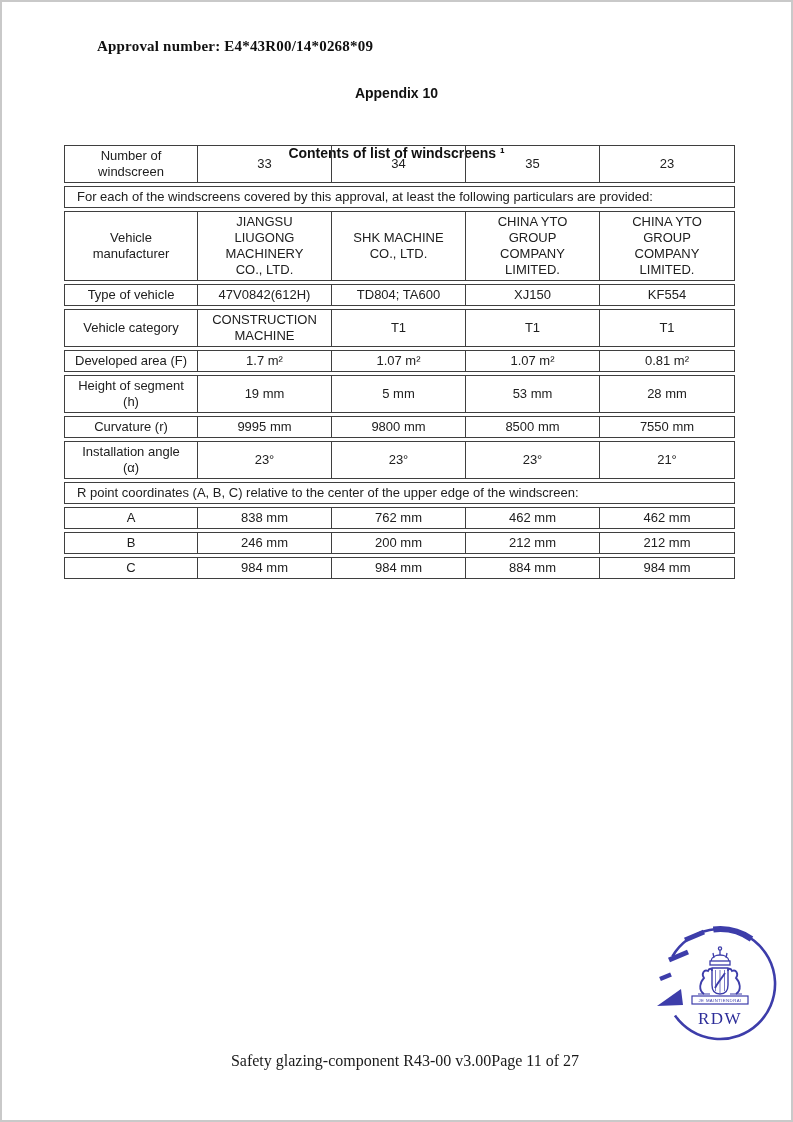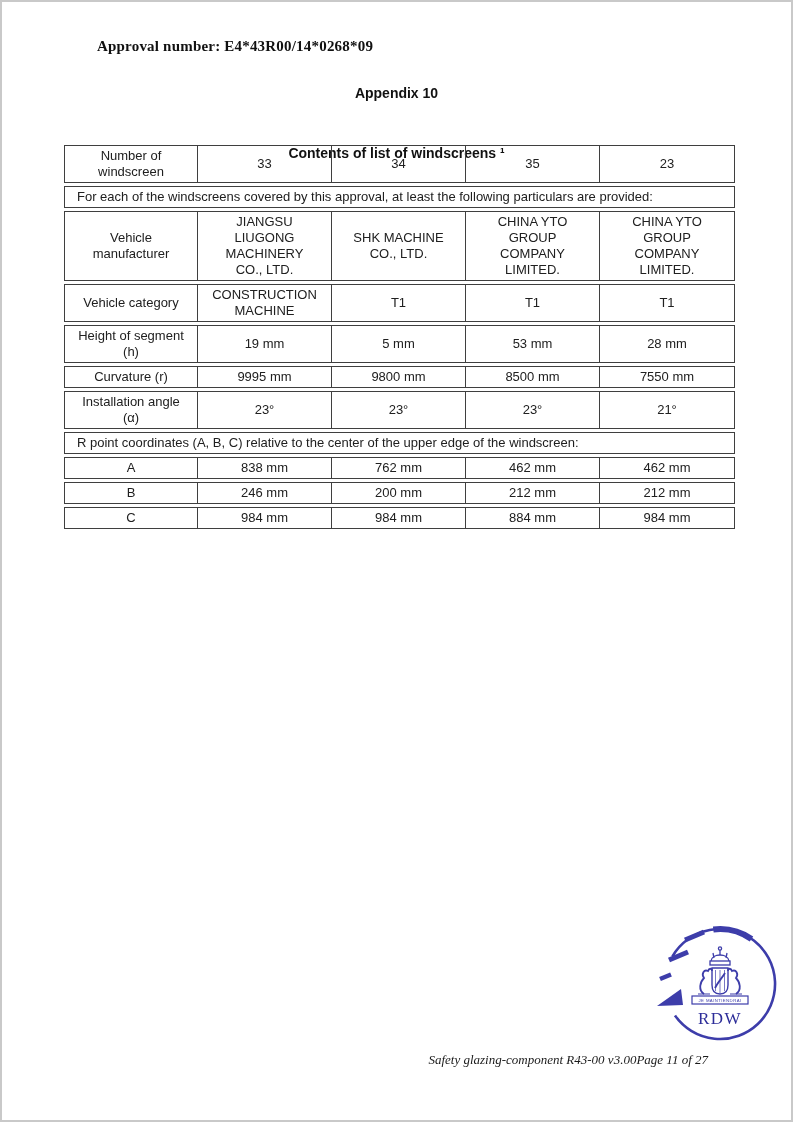--- a/index.html
+++ b/index.html
@@ -35,23 +35,23 @@
     border:1px solid #3f3f3f;border-left:none;
     text-align:center;vertical-align:middle;
     padding:2px 13px;
     overflow:hidden;
   }
   table.ws td:first-child{border-left:1px solid #3f3f3f;}
   table.ws td.lbl{padding:2px 8px;}
   table.ws td.full{text-align:left;padding:2px 12px;}
   .footer{
     position:absolute;left:100px;right:83px;top:1050px;
-    display:flex;justify-content:flex-end;
+    display:flex;justify-content:center;
     font-family:"Liberation Serif", serif;
-    font-style:italic;font-size:13px;color:#1a1a1a;
+    font-size:16px;color:#1a1a1a;
   }
   .stamp{position:absolute;left:650px;top:918px;width:126px;height:126px;}
 </style>
 </head>
 <body>
 
 <div class="page">
 
   <div class="approval">Approval number: E4*43R00/14*0268*09</div>
 
@@ -78,25 +78,39 @@
         <td class="full" colspan="5">For each of the windscreens covered by this approval, at least the following particulars are provided:</td>
       </tr>
       <tr>
         <td class="lbl">Vehicle manufacturer</td>
         <td>JIANGSU LIUGONG MACHINERY CO., LTD.</td>
         <td>SHK MACHINE CO., LTD.</td>
         <td>CHINA YTO GROUP COMPANY LIMITED.</td>
         <td>CHINA YTO GROUP COMPANY LIMITED.</td>
       </tr>
       <tr>
+        <td class="lbl">Type of vehicle</td>
+        <td>47V0842(612H)</td>
+        <td>TD804; TA600</td>
+        <td>XJ150</td>
+        <td>KF554</td>
+      </tr>
+      <tr>
         <td class="lbl">Vehicle category</td>
         <td>CONSTRUCTION MACHINE</td>
         <td>T1</td>
         <td>T1</td>
         <td>T1</td>
+      </tr>
+      <tr>
+        <td class="lbl">Developed area (F)</td>
+        <td>1.7 m²</td>
+        <td>1.07 m²</td>
+        <td>1.07 m²</td>
+        <td>0.81 m²</td>
       </tr>
       <tr>
         <td class="lbl">Height of segment (h)</td>
         <td>19 mm</td>
         <td>5 mm</td>
         <td>53 mm</td>
         <td>28 mm</td>
       </tr>
       <tr>
         <td class="lbl">Curvature (r)</td>

